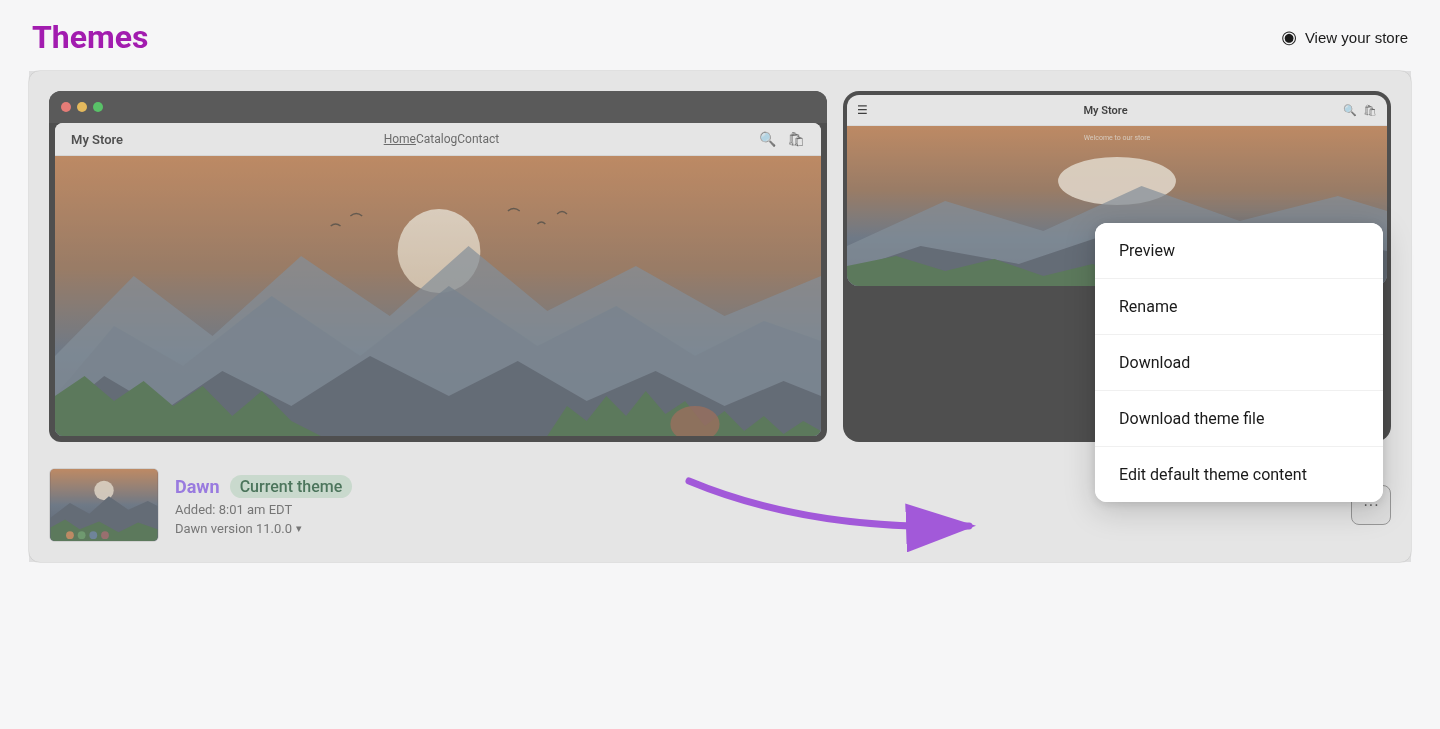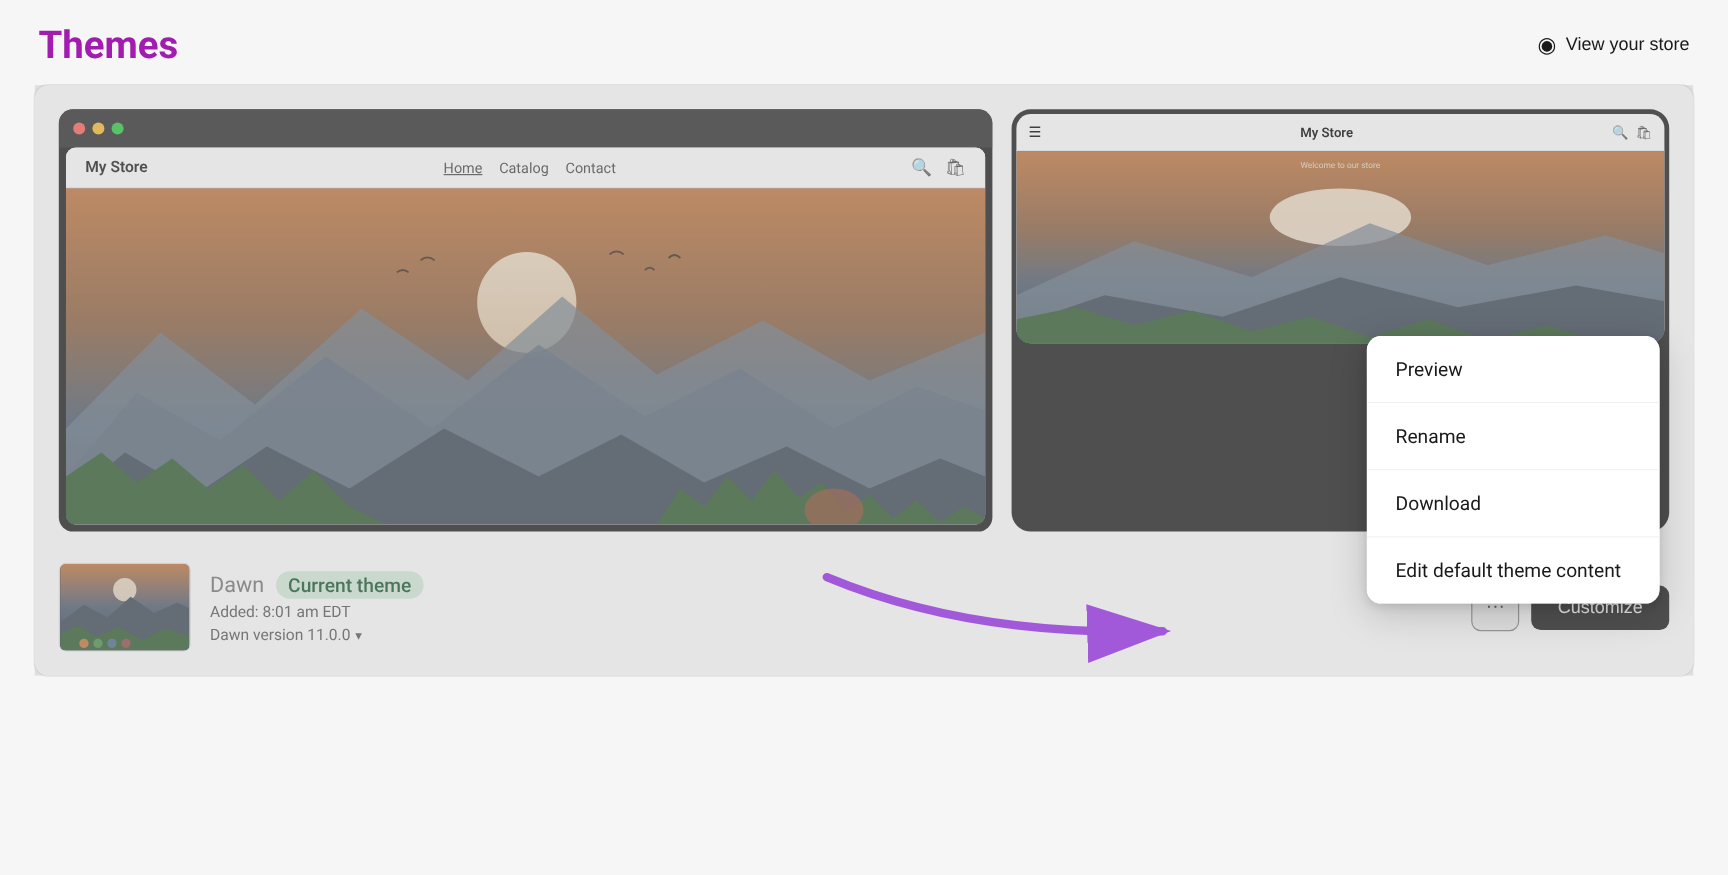--- a/index.html
+++ b/index.html
@@ -89,21 +89,21 @@
     }
     .browser-nav {
       background: #fff;
       border-bottom: 1px solid #e8e8e8;
       padding: 8px 16px;
       display: flex;
       align-items: center;
       justify-content: space-between;
     }
     .store-brand { font-size: 13px; font-weight: 600; color: #1a1a1a; }
-    .nav-links { display: flex; gap: 14px; font-size: 12px; color: #444; }
+    .nav-links { display: flex; font-size: 12px; color: #444; }
     .nav-links span:first-child { text-decoration: underline; }
     .nav-icons { display: flex; gap: 10px; font-size: 14px; color: #444; }
     .browser-hero {
       height: 280px;
       background: linear-gradient(to bottom, #8b4a2e 0%, #5a3a2e 30%, #3d4a5c 60%, #2a3a4a 100%);
       position: relative;
       overflow: hidden;
     }
     .hero-text {
       position: absolute;
@@ -179,21 +179,21 @@
       width: 110px;
       height: 74px;
       border-radius: 6px;
       overflow: hidden;
       border: 1px solid #e0e0e0;
       background: linear-gradient(to bottom, #8b4a2e, #3d4a5c, #2a3a4a);
       flex-shrink: 0;
     }
     .theme-details { display: flex; flex-direction: column; gap: 4px; }
     .theme-name-row { display: flex; align-items: center; gap: 10px; }
-    .theme-name { font-size: 18px; font-weight: 400; color: #737373; }
+    .theme-name { font-size: 18px; font-weight: 700; color: #8b5cf6; }
     .current-badge {
       background: #d4edda;
       color: #14532d;
       font-size: 16px;
       font-weight: 500;
       padding: 2px 10px;
       border-radius: 20px;
     }
     .theme-added { font-size: 13px; color: #555; }
     .theme-version {
@@ -240,21 +240,21 @@
     }
 
     
     .dropdown-menu {
       position: absolute;
       right: 28px;
       bottom: 60px;
       background: #fff;
       border-radius: 12px;
       box-shadow: 0 8px 32px rgba(0,0,0,0.18), 0 2px 8px rgba(0,0,0,0.1);
-      width: 244px;
+      width: 288px;
       z-index: 100;
       overflow: hidden;
     }
     .dropdown-item {
       padding: 18px 24px;
       font-size: 16px;
       color: #1a1a1a;
       cursor: pointer;
       border-bottom: 1px solid #f0f0f0;
       background: #fff;
@@ -420,33 +420,35 @@
         <span class="theme-version">
           <span>Dawn version 11.0.0</span>
           <span class="chevron">▾</span>
         </span>
       </div>
     </div>
     <div class="theme-actions">
       <button class="more-btn active">
         <span>···</span>
       </button>
-      <button class="customize-btn">Customize</button>
     </div>
   </div>
 
   <div class="dropdown-menu">
     <div class="dropdown-item">
       <span>Preview</span>
     </div>
     <div class="dropdown-item">
       <span>Rename</span>
     </div>
     <div class="dropdown-item">
       <span>Download</span>
+    </div>
+    <div class="dropdown-item">
+      <span>Download theme file</span>
     </div>
     <div class="dropdown-item">
       <span>Edit default theme content</span>
     </div>
   </div>
 
   <div class="bg-overlay"></div>
 
   <svg class="arrow-overlay" style="position:absolute;top:0;left:0;width:100%;height:100%;pointer-events:none;z-index:200;">
 

